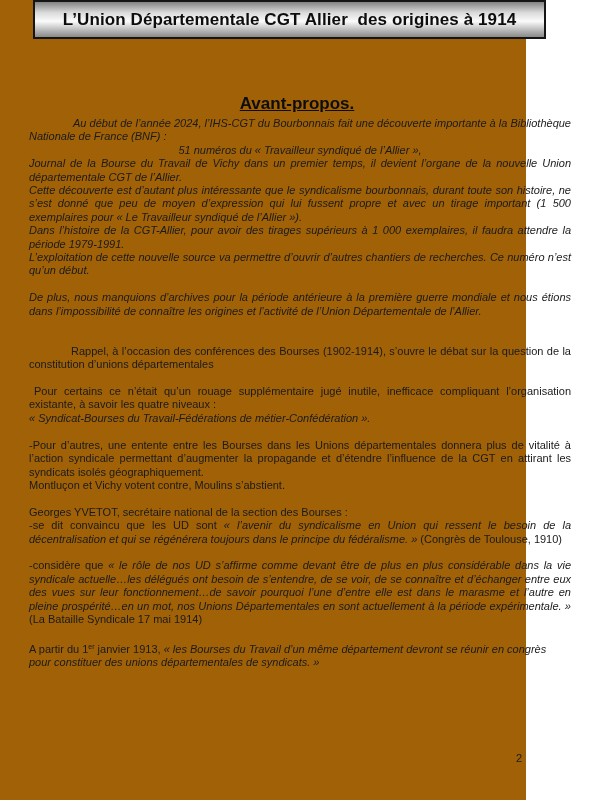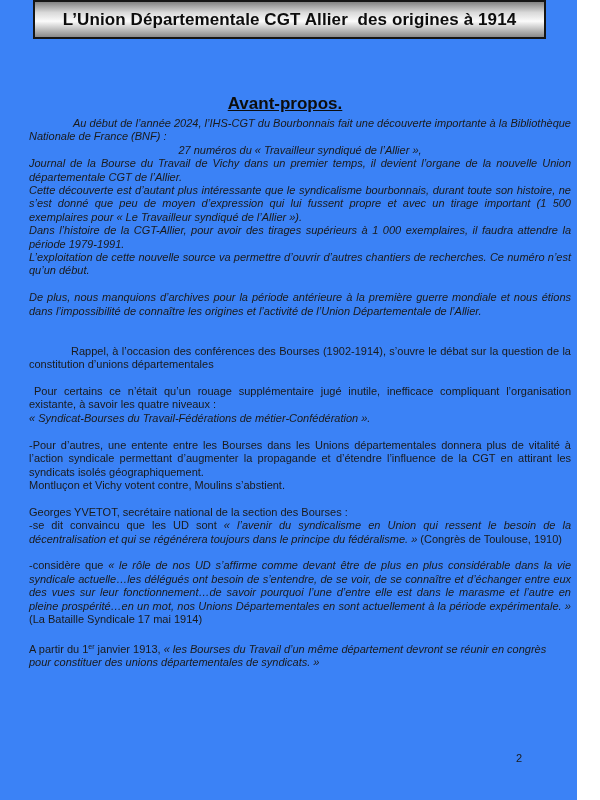--- a/index.html
+++ b/index.html
@@ -6,41 +6,41 @@
   body {
     width: 600px; height: 800px;
     background: #ffffff;
     font-family: "Liberation Sans", "DejaVu Sans", sans-serif;
     color: #1a1a1a;
     position: relative;
     overflow: hidden;
   }
   .page {
     position: absolute; inset: 0;
-    width: 577px; height: 800px;
-    background: #3b82f6;
+    width: 526px; height: 800px;
+    background: #a16207;
   }
   .header-box {
     position: absolute;
     left: 33px; top: 0px;
     width: 509px; height: 35px;
     border: 2px solid #151515;
     background: linear-gradient(180deg, #828282 0%, #d9d9d9 30%, #fbfbfb 55%, #b5b5b5 82%, #8a8a8a 100%);
     display: flex; align-items: center; justify-content: center;
   }
   .header-title {
     font-size: 17px;
     font-weight: bold;
     color: #0d0d0d;
     white-space: pre;
     letter-spacing: 0.1px;
   }
   .doc-heading {
     position: absolute;
-    left: 0; top: 94px;
+    left: 12px; top: 94px;
     width: 570px;
     text-align: center;
     font-size: 17px;
     font-weight: bold;
     text-decoration: underline;
     color: #0d0d0d;
   }
   .doc-body {
     position: absolute;
     left: 29px; top: 117px;
@@ -71,21 +71,21 @@
 <div class="page">
 
   <div class="header-box">
     <span class="header-title">L’Union Départementale CGT Allier  des origines à 1914</span>
   </div>
 
   <div class="doc-heading">Avant-propos.</div>
 
   <main class="doc-body">
       <p class="para align-justify" style="text-indent: 44px;"><span class="seg-i">Au début de l’année 2024, l’IHS-CGT du Bourbonnais fait une découverte importante à la Bibliothèque Nationale de France (BNF) :</span></p>
-      <p class="para align-center"><span class="seg-i">27 numéros du « Travailleur syndiqué de l’Allier »,</span></p>
+      <p class="para align-center"><span class="seg-i">51 numéros du « Travailleur syndiqué de l’Allier »,</span></p>
       <p class="para align-justify"><span class="seg-i">Journal de la Bourse du Travail de Vichy dans un premier temps, il devient l’organe de la nouvelle Union départementale CGT de l’Allier.</span></p>
       <p class="para align-justify"><span class="seg-i">Cette découverte est d’autant plus intéressante que le syndicalisme bourbonnais, durant toute son histoire, ne s’est donné que peu de moyen d’expression qui lui fussent propre et avec un tirage important (1 500 exemplaires pour « Le Travailleur syndiqué de l’Allier »).</span></p>
       <p class="para align-justify"><span class="seg-i">Dans l’histoire de la CGT-Allier, pour avoir des tirages supérieurs à 1 000 exemplaires, il faudra attendre la période 1979-1991.</span></p>
       <p class="para align-justify"><span class="seg-i">L’exploitation de cette nouvelle source va permettre d’ouvrir d’autres chantiers de recherches. Ce numéro n’est qu’un début.</span></p>
       <p class="para align-justify" style="margin-top: 13.4px;"><span class="seg-i">De plus, nous manquions d’archives pour la période antérieure à la première guerre mondiale et nous étions dans l’impossibilité de connaître les origines et l’activité de l’Union Départementale de l’Allier.</span></p>
       <p class="para align-justify" style="margin-top: 26.8px; text-indent: 42px;"><span class="seg-r">Rappel, à l’occasion des conférences des Bourses (1902-1914), s’ouvre le débat sur la question de la constitution d’unions départementales</span></p>
       <p class="para align-justify" style="margin-top: 13.4px; text-indent: 5px;"><span class="seg-r">Pour certains ce n’était qu’un rouage supplémentaire jugé inutile, inefficace compliquant l’organisation existante, à savoir les quatre niveaux :</span></p>
       <p class="para align-justify"><span class="seg-i">« Syndicat-Bourses du Travail-Fédérations de métier-Confédération ».</span></p>
       <p class="para align-justify" style="margin-top: 13.4px;"><span class="seg-r">-Pour d’autres, une entente entre les Bourses dans les Unions départementales donnera plus de vitalité à l’action syndicale permettant d’augmenter la propagande et d’étendre l’influence de la CGT en attirant les syndicats isolés géographiquement.</span></p>
       <p class="para align-justify"><span class="seg-r">Montluçon et Vichy votent contre, Moulins s’abstient.</span></p>

